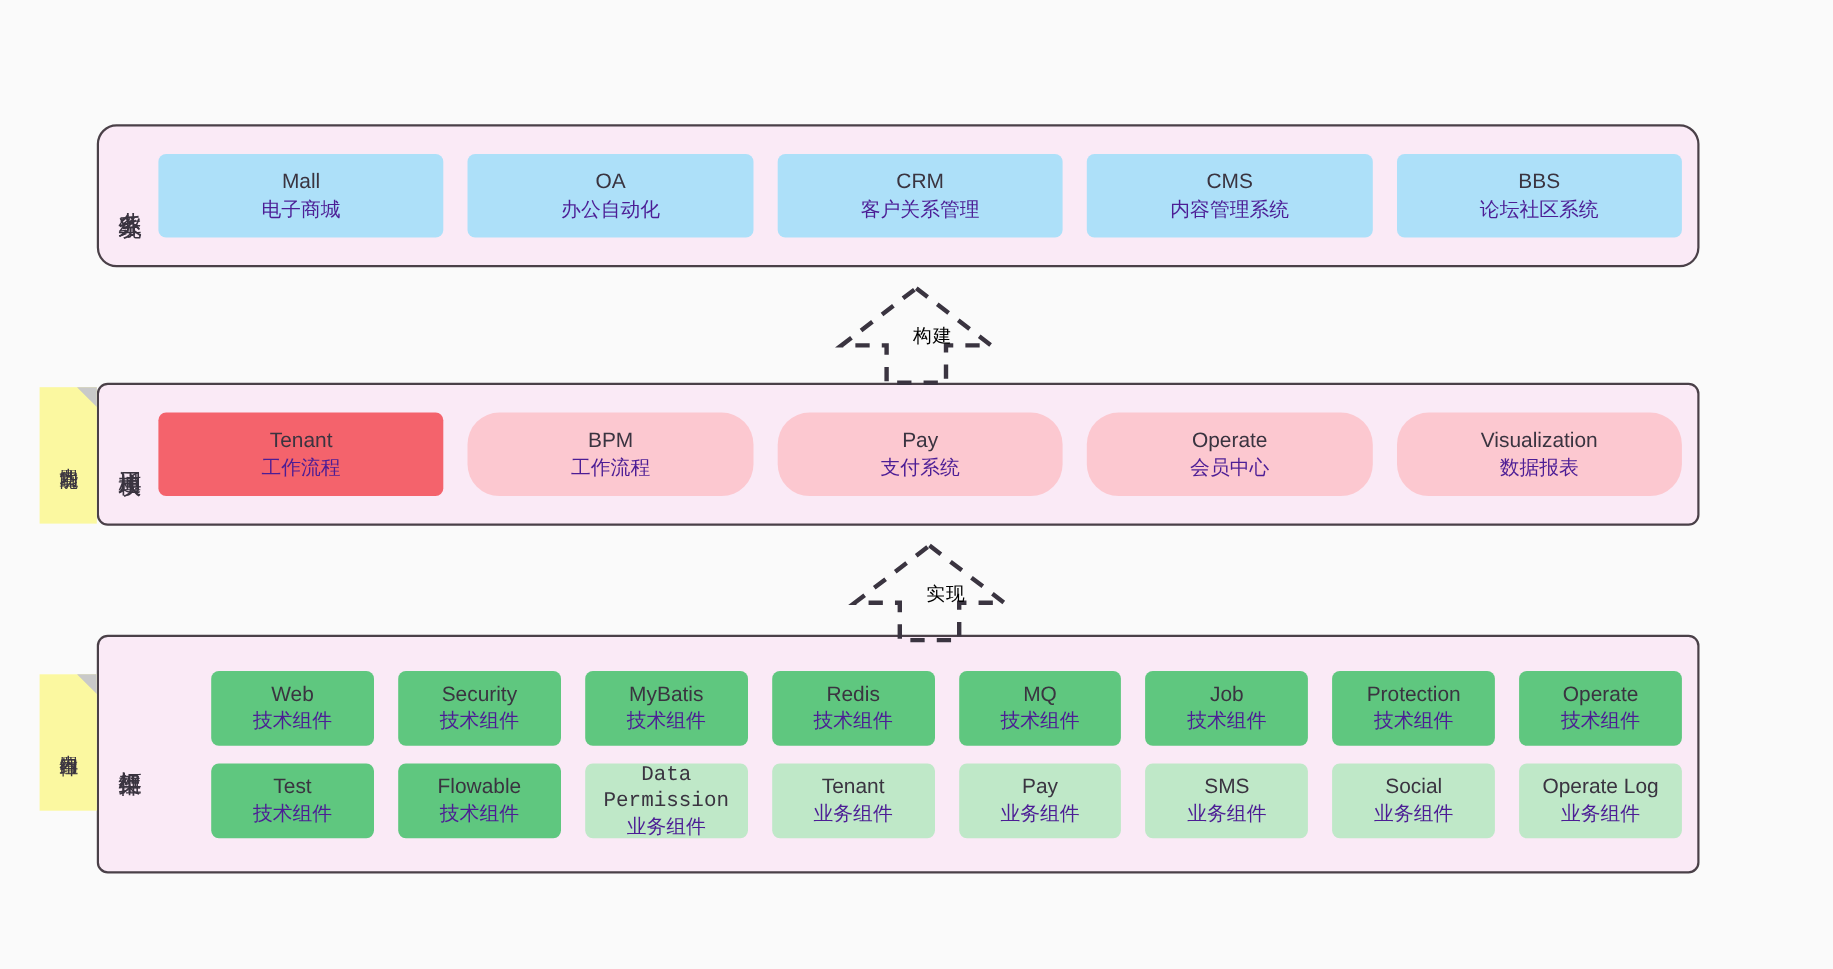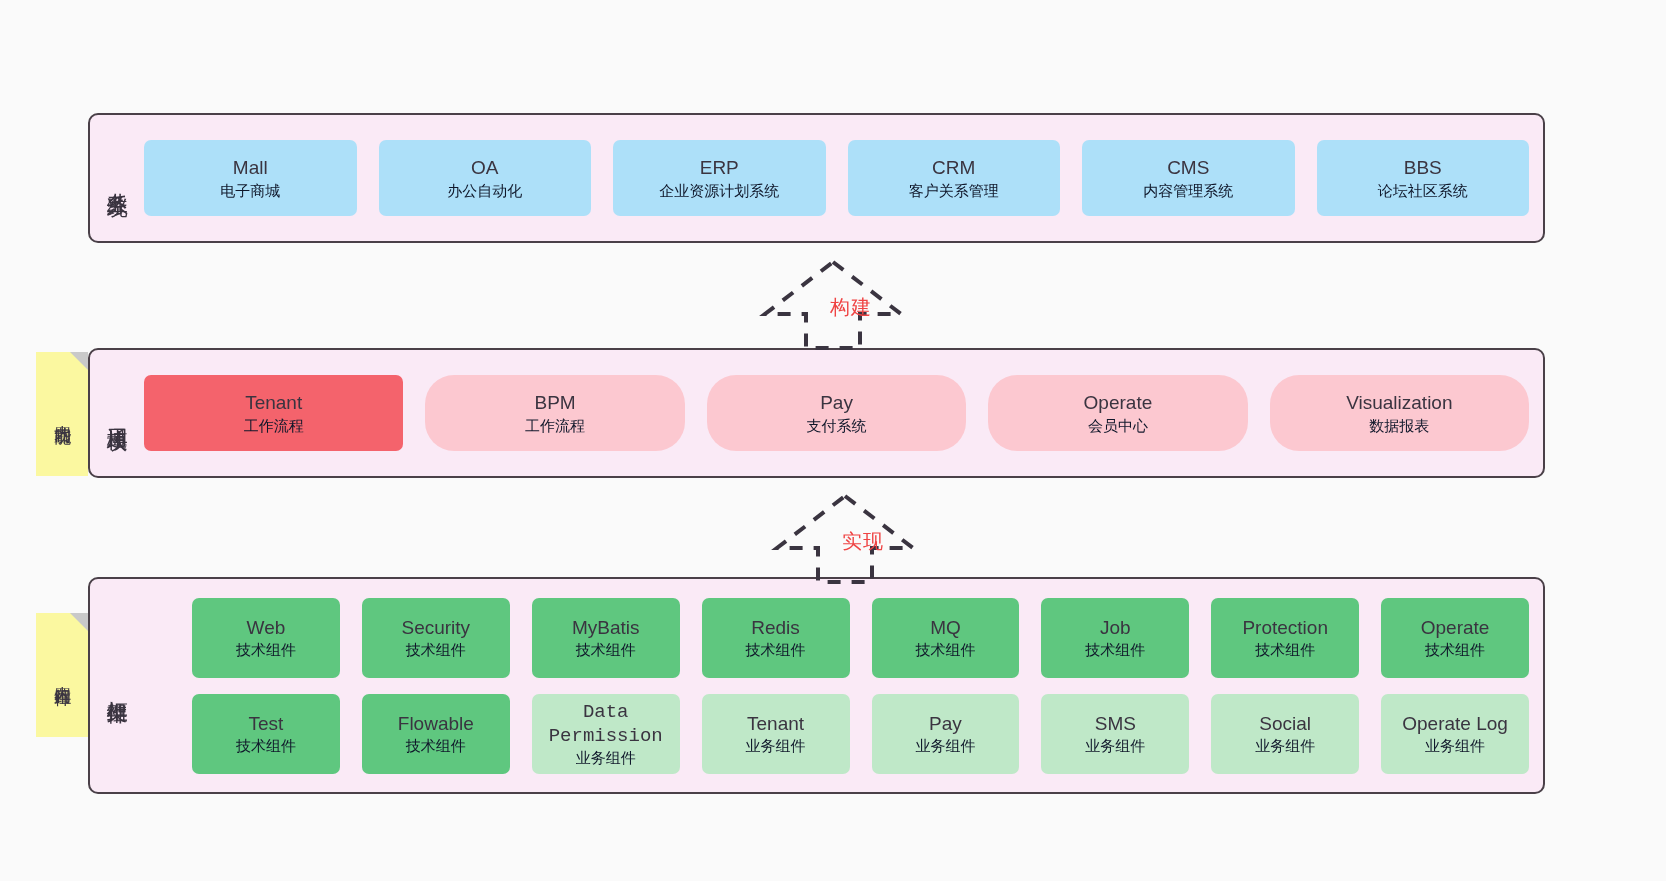--- a/index.html
+++ b/index.html
@@ -77,40 +77,40 @@
     padding: 6px 4px;
     line-height: 1.28;
   }
   .card .title-en {
     font-size: 19px;
     color: #3a3440;
     white-space: nowrap;
   }
   .card .title-en.wrap { white-space: normal; font-family: Liberation Mono, monospace; }
   .card .title-cn {
-    font-size: 15px;
-    color: #0f172a;
+    font-size: 18px;
+    color: #4c1d95;
     text-align: center;
   }
 
   .card.blue      { background: #ade0f9; }
   .card.red       { background: #f4636c; }
   .card.pink      { background: #fcc8d0; border-radius: 29px; }
   .card.green     { background: #5fc77f; }
   .card.lightgreen{ background: #bfe8c8; }
 
   
-  #layer-business  { left: 88px;  top: 113px; width: 1457px; height: 130px; }
+  #layer-business  { left: 88px;  top: 113px; width: 1457px; height: 130px; border-radius: 18px; }
   #layer-business  .row { height: 76px; }
 
   #layer-common    { left: 88px;  top: 348px; width: 1457px; height: 130px; }
   #layer-common    .row { height: 76px; }
 
   #layer-framework { left: 88px;  top: 577px; width: 1457px; height: 217px; }
-  #layer-framework .row { height: 80px; margin-left: 48px; }
+  #layer-framework .row { height: 68px; margin-left: 48px; }
 
   
   .note {
     position: absolute;
     background: #fbf8a0;
     width: 52px;
     box-sizing: border-box;
     display: flex;
     align-items: center;
     justify-content: center;
@@ -139,22 +139,22 @@
     position: absolute;
     width: 150px;
     height: 92px;
     z-index: 2;
   }
   .uml-arrow svg { display: block; width: 150px; height: 92px; }
   .uml-arrow .arrow-label {
     position: absolute;
     left: 72px;
     top: 36px;
-    font-size: 20px;
-    color: #ef4444;
+    font-size: 17px;
+    color: #000000;
     white-space: nowrap;
     letter-spacing: 1px;
   }
   #arrow-build  { left: 758px; top: 258px; }
   #arrow-impl   { left: 770px; top: 492px; }
 </style>
 </head>
 <body>
 
 <div class="canvas">
@@ -163,24 +163,20 @@
     <div class="layer-title">业务系统</div>
     <div class="layer-body">
       <div class="row">
         <div class="card blue">
           <div class="title-en">Mall</div>
           <div class="title-cn">电子商城</div>
         </div>
         <div class="card blue">
           <div class="title-en">OA</div>
           <div class="title-cn">办公自动化</div>
-        </div>
-        <div class="card blue">
-          <div class="title-en">ERP</div>
-          <div class="title-cn">企业资源计划系统</div>
         </div>
         <div class="card blue">
           <div class="title-en">CRM</div>
           <div class="title-cn">客户关系管理</div>
         </div>
         <div class="card blue">
           <div class="title-en">CMS</div>
           <div class="title-cn">内容管理系统</div>
         </div>
         <div class="card blue">

